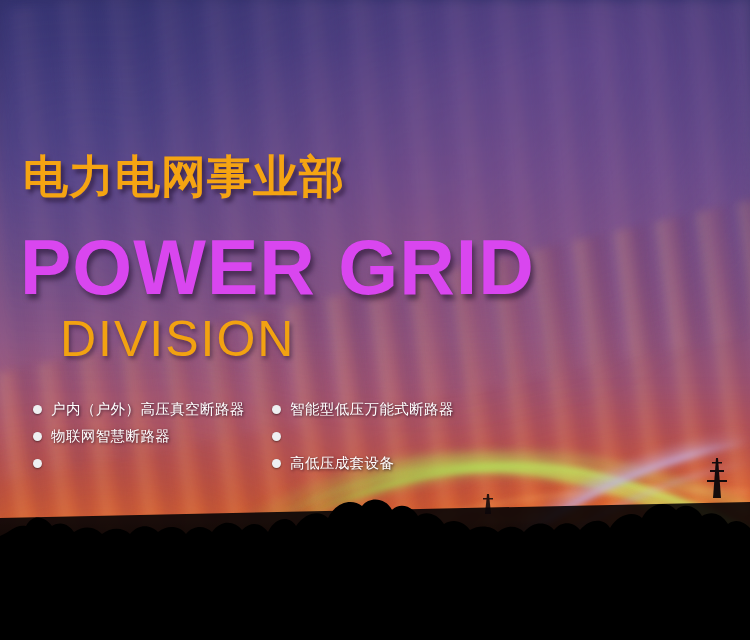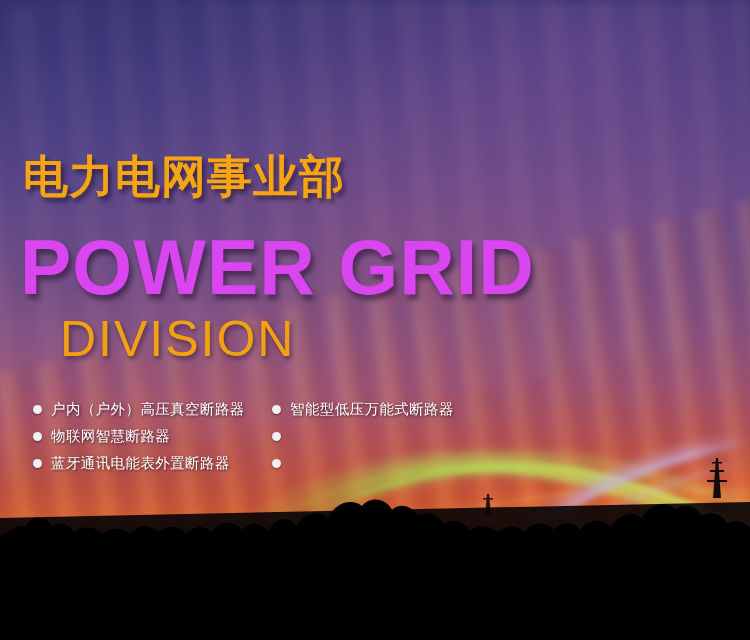--- a/index.html
+++ b/index.html
@@ -349,22 +349,22 @@
       <span class="bullet"></span>
       <span class="feature-label">物联网智慧断路器</span>
     </div>
 
     <div class="feature-item">
       <span class="bullet"></span>
     </div>
 
     <div class="feature-item">
       <span class="bullet"></span>
-      <span class="feature-label">蓝牙通讯电能表外置断路器</span>
-    </div>
-
-    <div class="feature-item">
-      <span class="bullet"></span>
+    </div>
+
+    <div class="feature-item">
+      <span class="bullet"></span>
+      <span class="feature-label">高低压成套设备</span>
     </div>
 
   </div>
 
 </div>
 
 </body></html>

